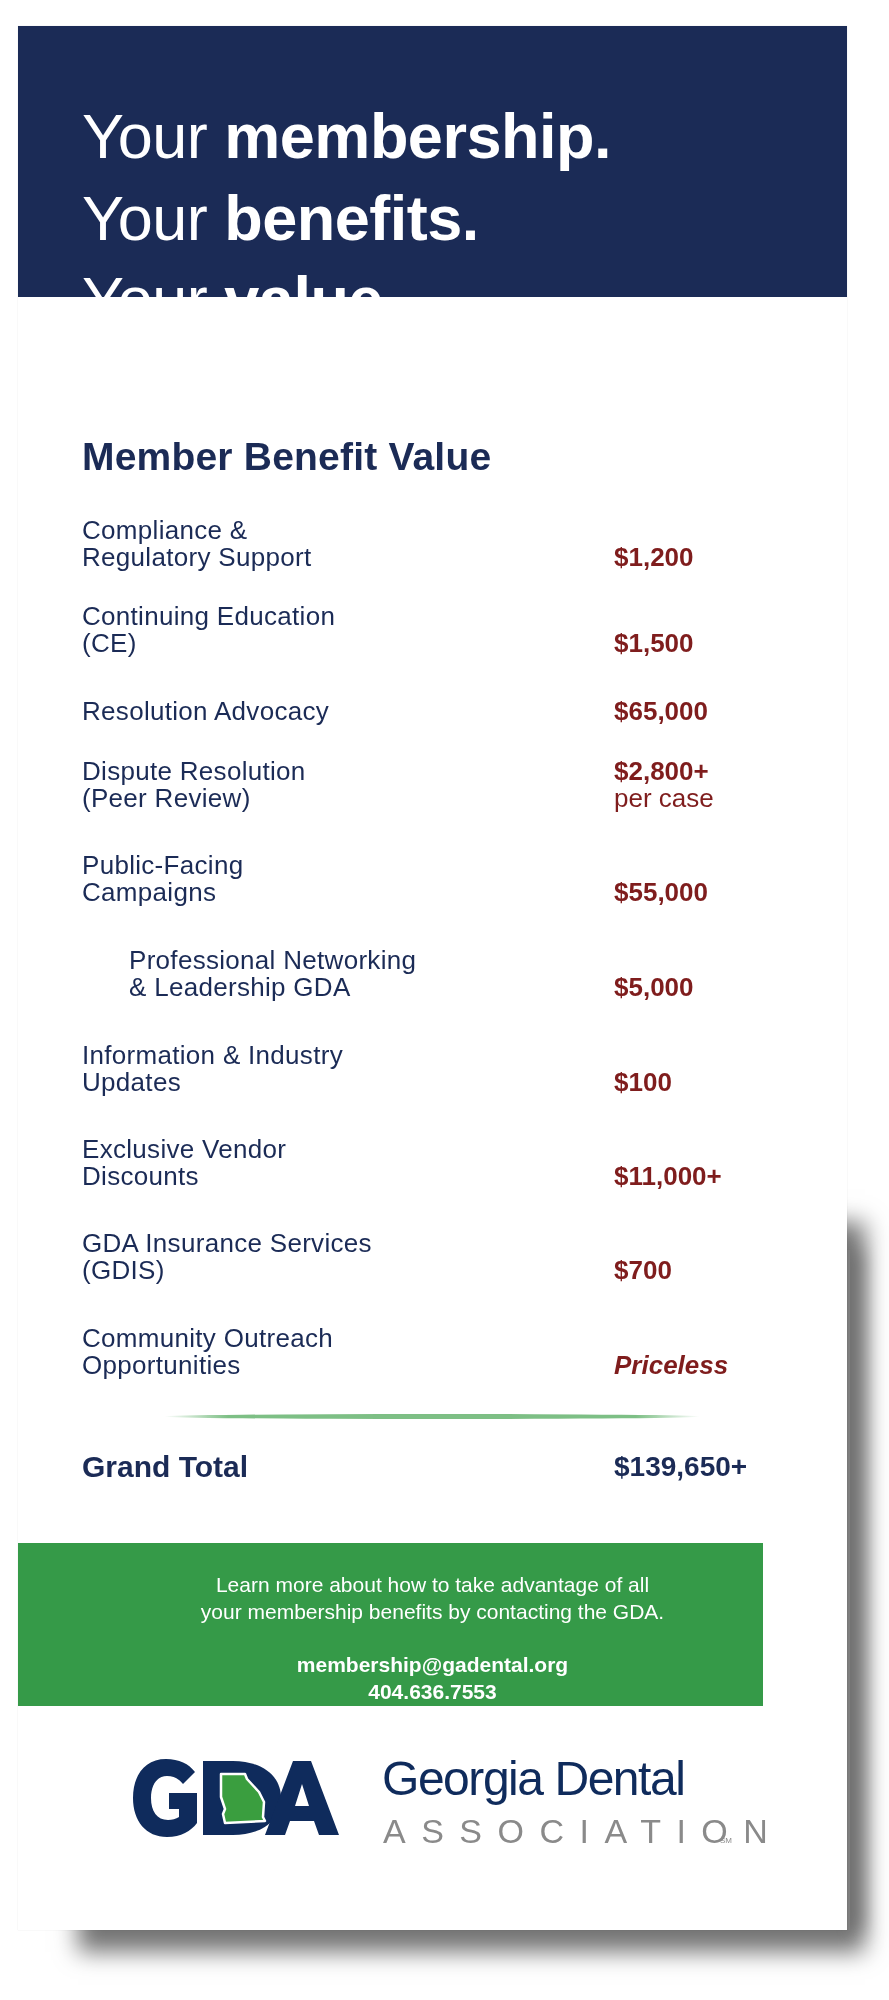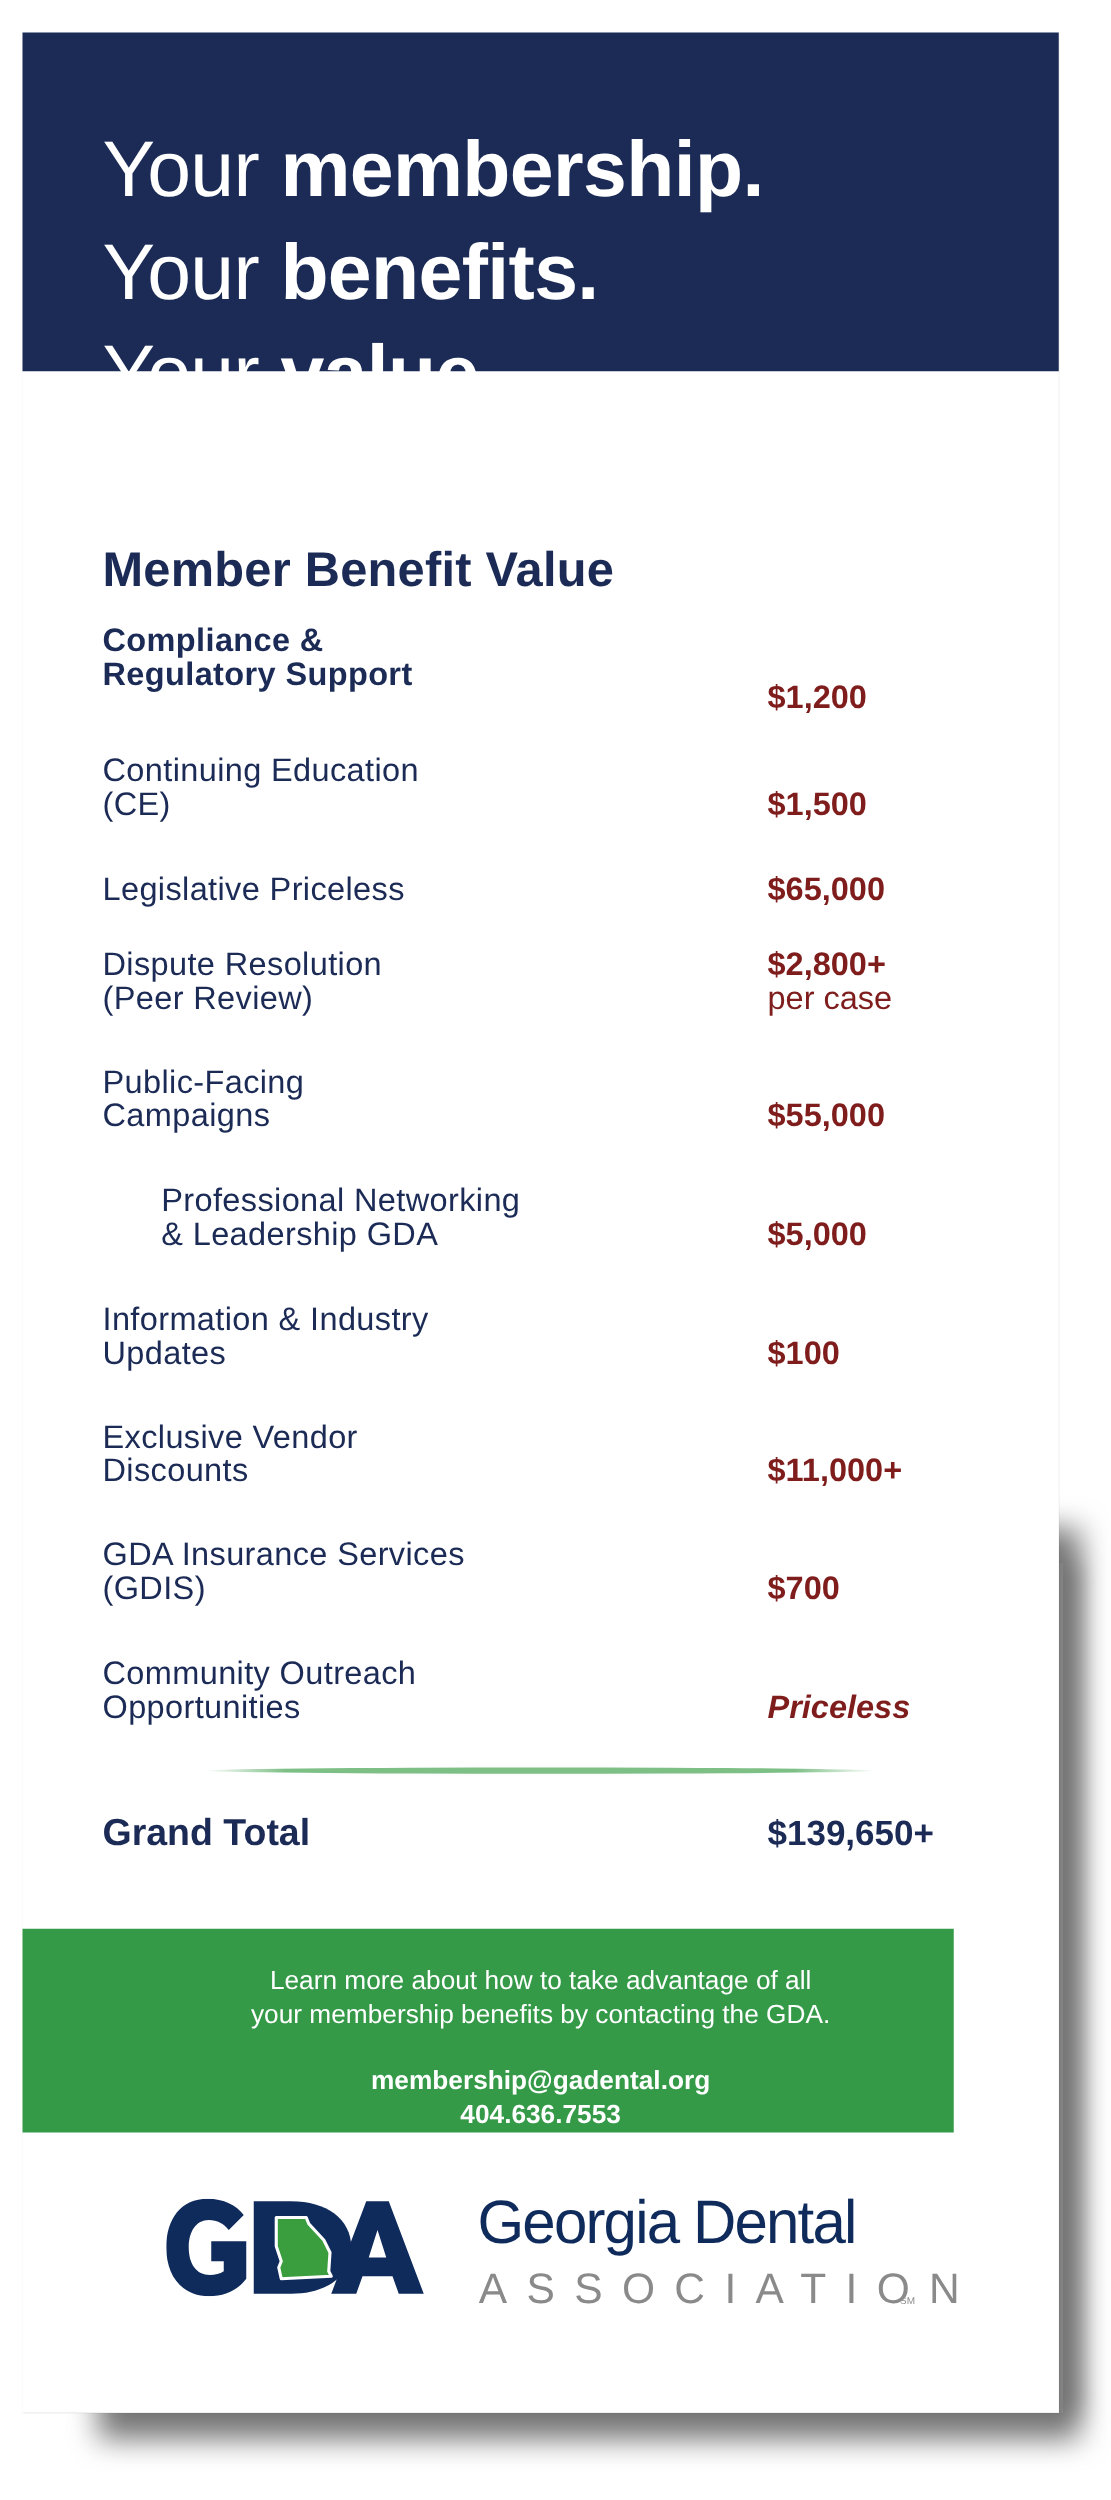--- a/index.html
+++ b/index.html
@@ -58,34 +58,34 @@
       <span>benefits.</span>
     </div>
     <div class="hero-line" style="top:242px;">
       <span class="lead">Your</span>
       <span>value.</span>
     </div>
   </div>
 
   <div class="section-title">Member Benefit Value</div>
 
-  <div class="row-label" style="top:473px;font-weight:bold;">
+  <div class="row-label" style="top:491px;">
     <div>Compliance &amp;</div>
     <div>Regulatory Support</div>
   </div>
   <div class="row-value" style="top:518px;">$1,200</div>
 
   <div class="row-label" style="top:577px;">
     <div>Continuing Education</div>
     <div>(CE)</div>
   </div>
   <div class="row-value" style="top:604px;">$1,500</div>
 
   <div class="row-label" style="top:672px;">
-    <div>Legislative Priceless</div>
+    <div>Resolution Advocacy</div>
   </div>
   <div class="row-value" style="top:672px;">$65,000</div>
 
   <div class="row-label" style="top:732px;">
     <div>Dispute Resolution</div>
     <div>(Peer Review)</div>
   </div>
   <div class="row-value" style="top:732px;">
     <span>$2,800+</span>
     <span class="sub">per case</span>

